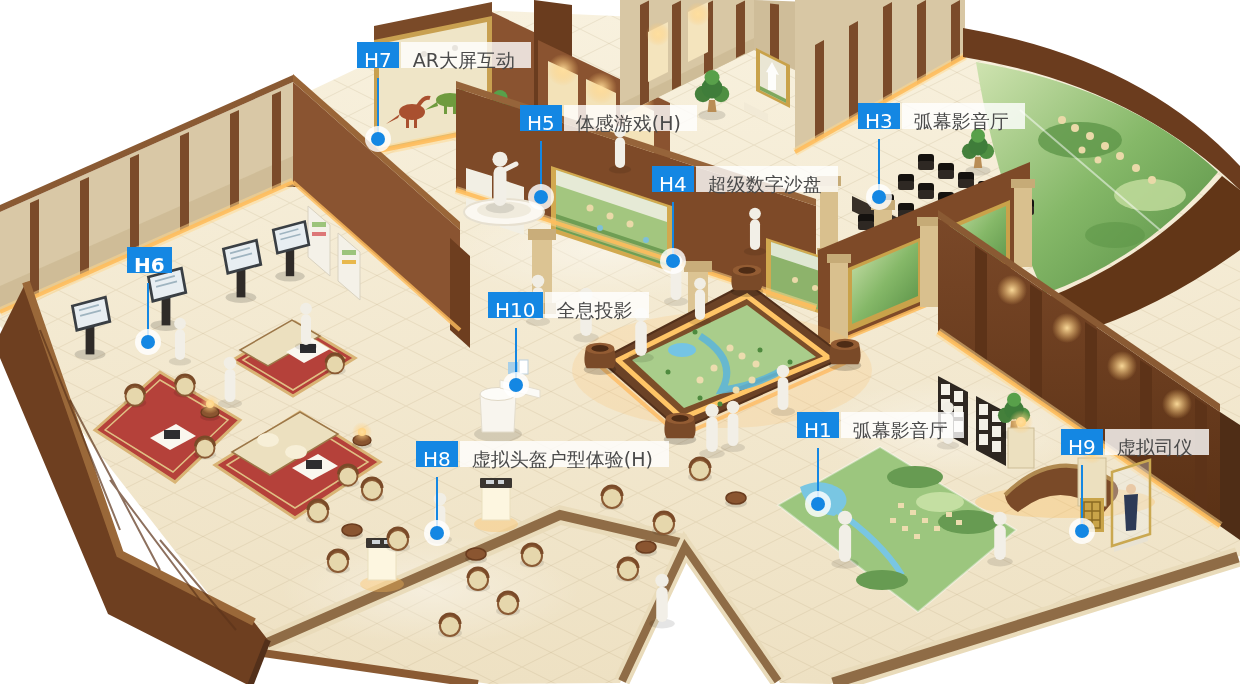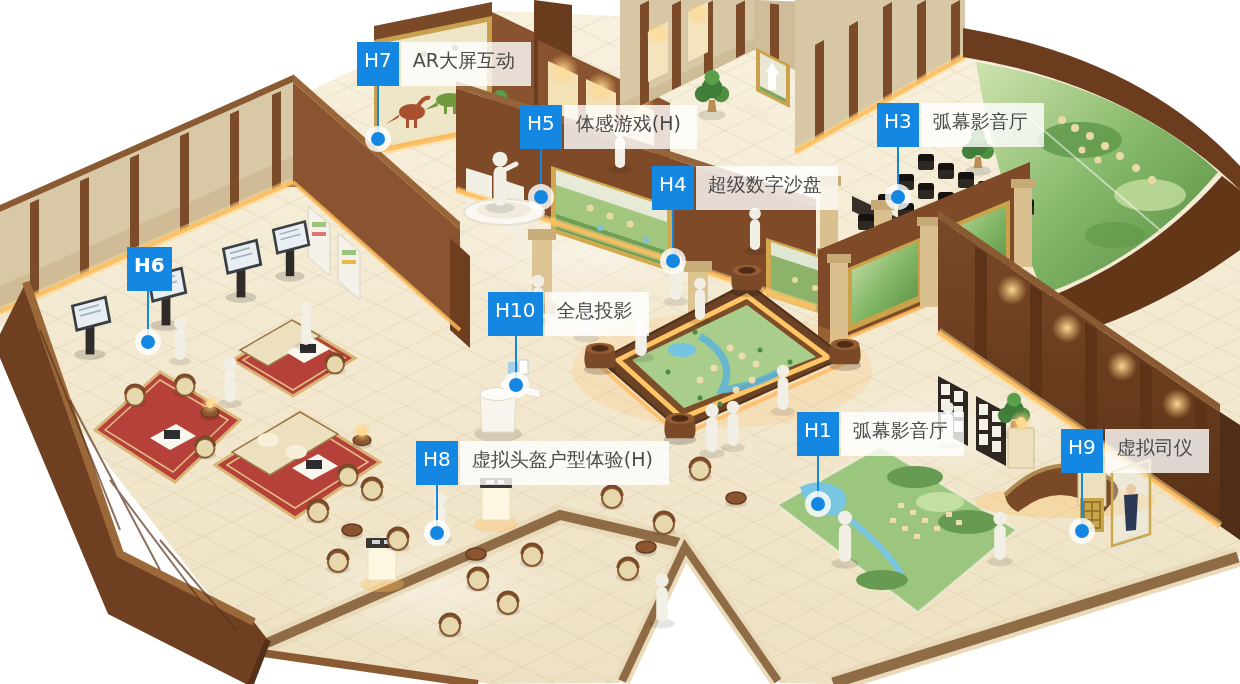--- a/index.html
+++ b/index.html
@@ -1,21 +1,21 @@
 <!DOCTYPE html>
 <html><head>
 <meta charset="utf-8">
 <style>
   html,body{margin:0;padding:0;background:#fff;}
   .stage{position:relative;width:1240px;height:684px;background:#ffffff;overflow:hidden;
          font-family:"DejaVu Sans","Liberation Sans",sans-serif;}
   .stage svg{position:absolute;left:0;top:0;}
   #hotspot-layer{position:absolute;left:0;top:0;width:100%;height:100%;z-index:10;}
   .hotspot{position:absolute;}
-  .hs-row{display:flex;align-items:stretch;height:44px;}
+  .hs-row{display:flex;align-items:stretch;height:26px;}
   .hs-badge{min-width:38px;padding:0 7px;background:var(--accent,#1487e3);color:var(--badge-text,#fff);
             font-size:20px;line-height:36px;text-align:center;box-sizing:border-box;flex:0 0 auto;}
   .hs-label{background:var(--label-bg,rgba(255,255,255,.8));color:var(--label-text,#4a4a4a);
             font-size:19px;line-height:36px;padding:0 16px 0 12px;margin-left:2px;white-space:nowrap;flex:0 0 auto;}
   .hs-line{position:absolute;width:2px;background:var(--accent,#1487e3);top:36px;}
   .hs-dot{position:absolute;width:26px;height:26px;border-radius:50%;
           background:rgba(255,255,255,.82);display:flex;align-items:center;justify-content:center;}
   .hs-dot i{display:block;width:14px;height:14px;border-radius:50%;background:var(--accent,#1487e3);}
 </style>
 </head>
@@ -555,21 +555,21 @@
       <div class="hotspot" style="left: 797px; top: 412px;">
     <div class="hs-row">
       <div class="hs-badge">H1</div>
       <div class="hs-label">弧幕影音厅</div>
     </div>
     <div class="hs-line" style="left: 20px; height: 56px;"></div>
     <div class="hs-dot" style="left: 8px; top: 79px;">
           <i></i>
         </div>
   </div>
-      <div class="hotspot" style="left: 877px; top: 103px; border-radius: 6px;">
+      <div class="hotspot" style="left: 858px; top: 103px; border-radius: 6px;">
     <div class="hs-row">
       <div class="hs-badge">H3</div>
       <div class="hs-label">弧幕影音厅</div>
     </div>
     <div class="hs-line" style="left: 20px; height: 58px;"></div>
     <div class="hs-dot" style="left: 8px; top: 81px;">
           <i></i>
         </div>
   </div>
       <div class="hotspot" style="left: 652px; top: 166px;">

